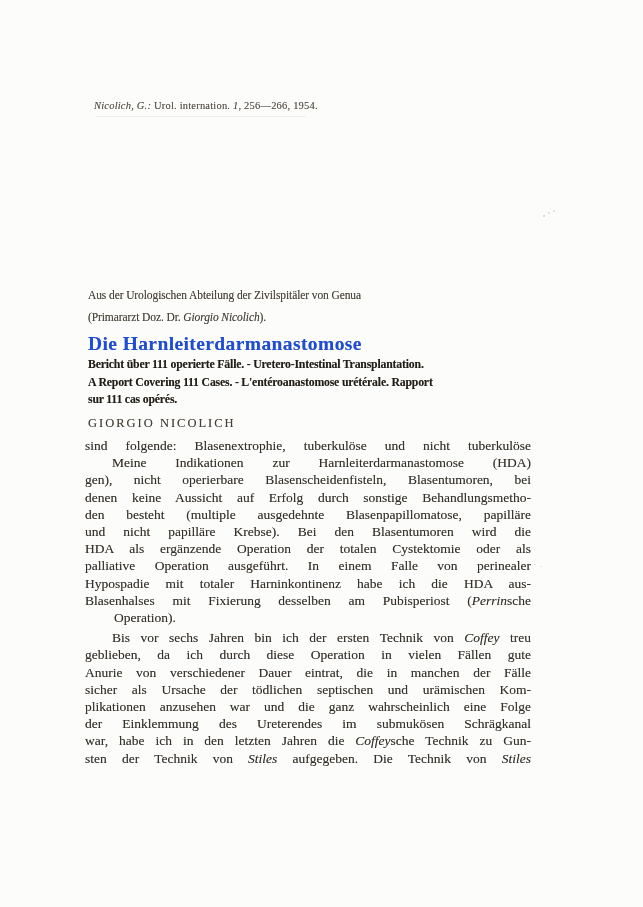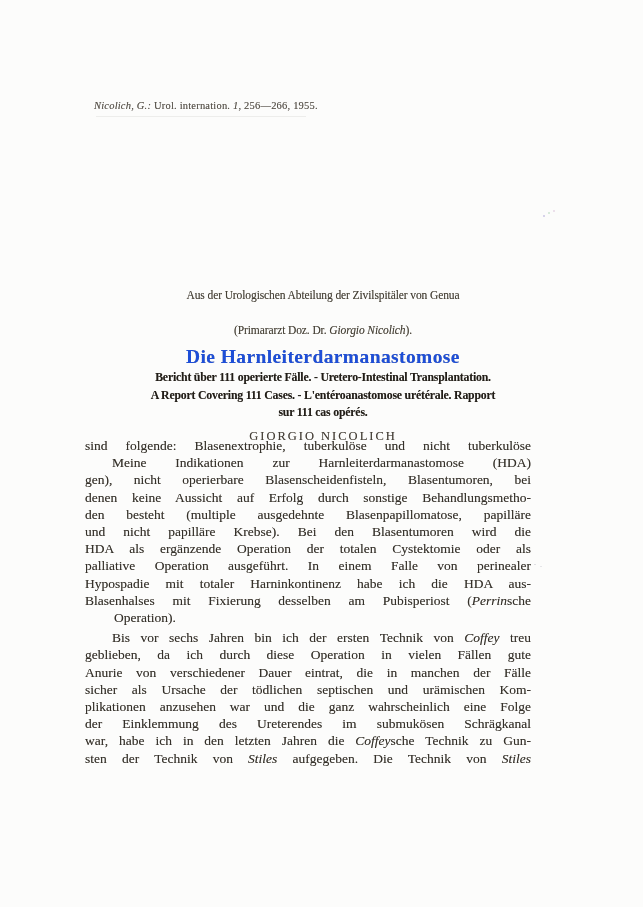--- a/index.html
+++ b/index.html
@@ -54,34 +54,33 @@
     background: rgba(140,140,160,0.25);
     box-shadow: 6px 2px 0 rgba(140,140,160,0.20);
   }
 
   
   .headblock {
     position: absolute;
     left: 88px;
     top: 288px;
     width: 470px;
-    text-align: center;
     color: #44403a;
   }
   .inst1 {
     font-size: 11.5px;
     letter-spacing: -0.1px;
     line-height: 14px;
     color: #474237;
   }
   .inst2 {
     font-size: 11.5px;
     letter-spacing: -0.1px;
     line-height: 14px;
-    margin-top: 21px;
+    margin-top: 8px;
     color: #474237;
   }
   .inst2 i { font-style: italic; }
   .title {
     margin: 8px 0 0 0;
     font-size: 19.5px;
     font-weight: 700;
     letter-spacing: 0.4px;
     line-height: 24px;
     color: #1d4ed8;
@@ -118,21 +117,21 @@
   }
   .line.nojust { text-align-last: left; margin-left: 29px; }
   .line.ind { text-indent: 27px; }
   .line i { font-style: italic; }
 </style>
 </head>
 <body>
 
 <div class="page">
 
-  <div class="citation"><i>Nicolich, G.:</i><span> Urol. internation. </span><i>1</i><span>, 256—266, 1955.</span></div>
+  <div class="citation"><i>Nicolich, G.:</i><span> Urol. internation. </span><i>1</i><span>, 256—266, 1954.</span></div>
 
   <div class="smudge"></div>
   <div class="artifact-1"></div>
   <div class="artifact-2"></div>
 
   <div class="headblock">
     <div class="inst1">Aus der Urologischen Abteilung der Zivilspitäler von Genua</div>
     <div class="inst2"><span>(Primararzt Doz. Dr. </span><i>Giorgio Nicolich</i><span>).</span></div>
     <h1 class="title">Die Harnleiterdarmanastomose</h1>
     <div class="sub">Bericht über 111 operierte Fälle. - Uretero-Intestinal Transplantation.</div>

